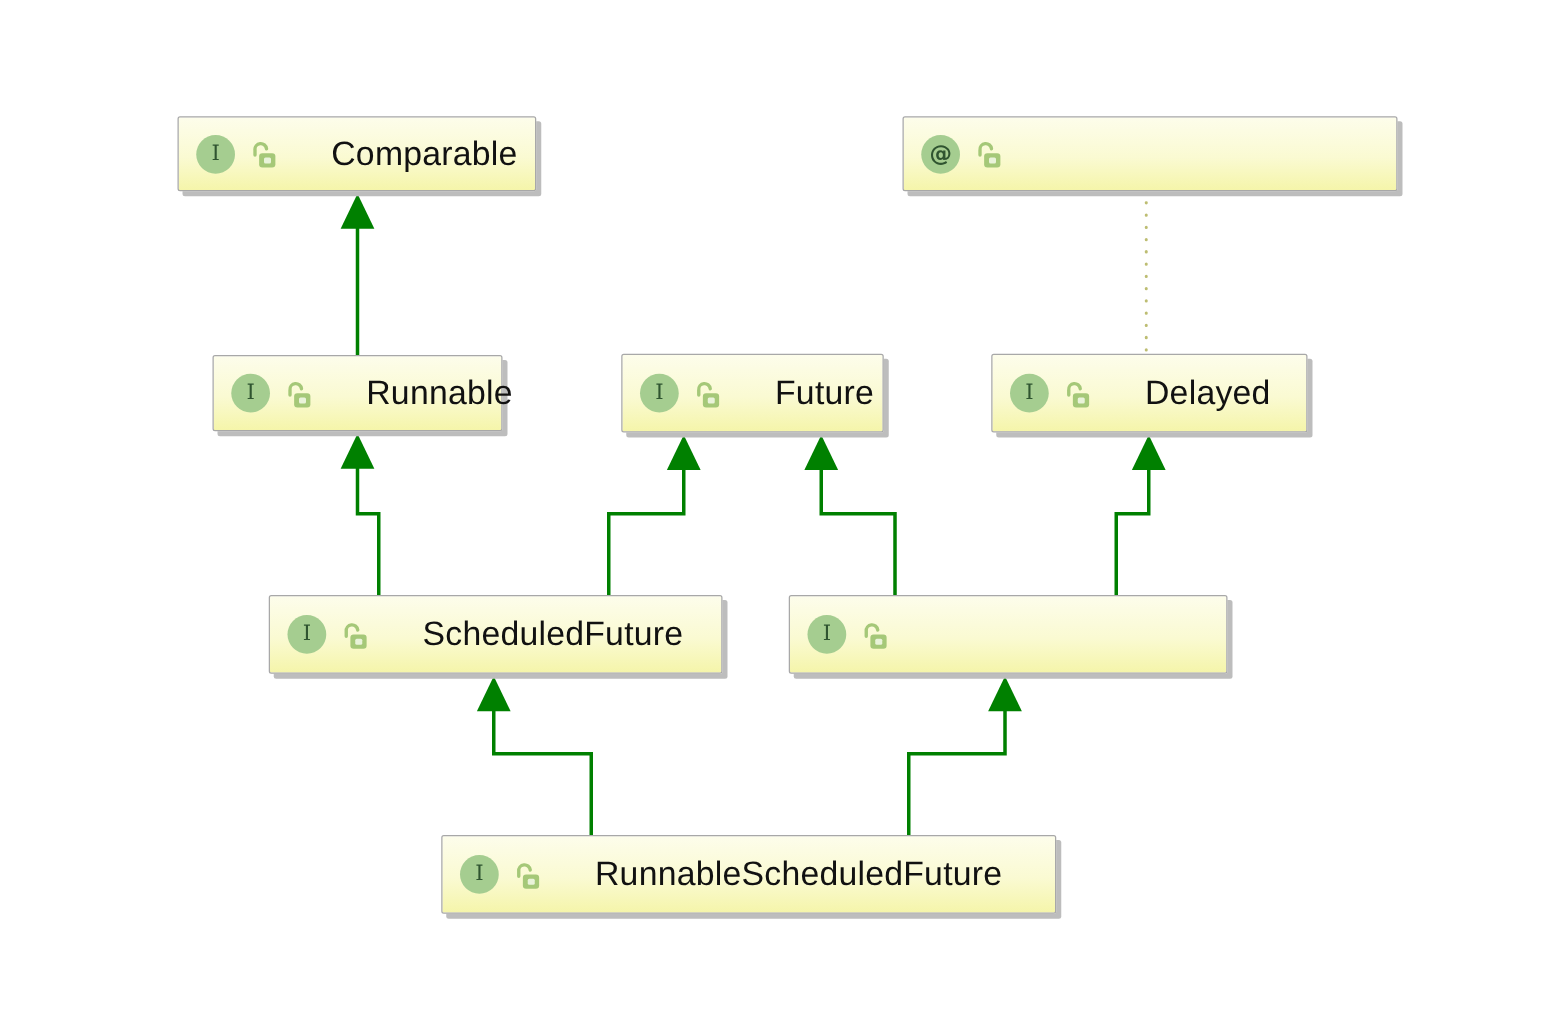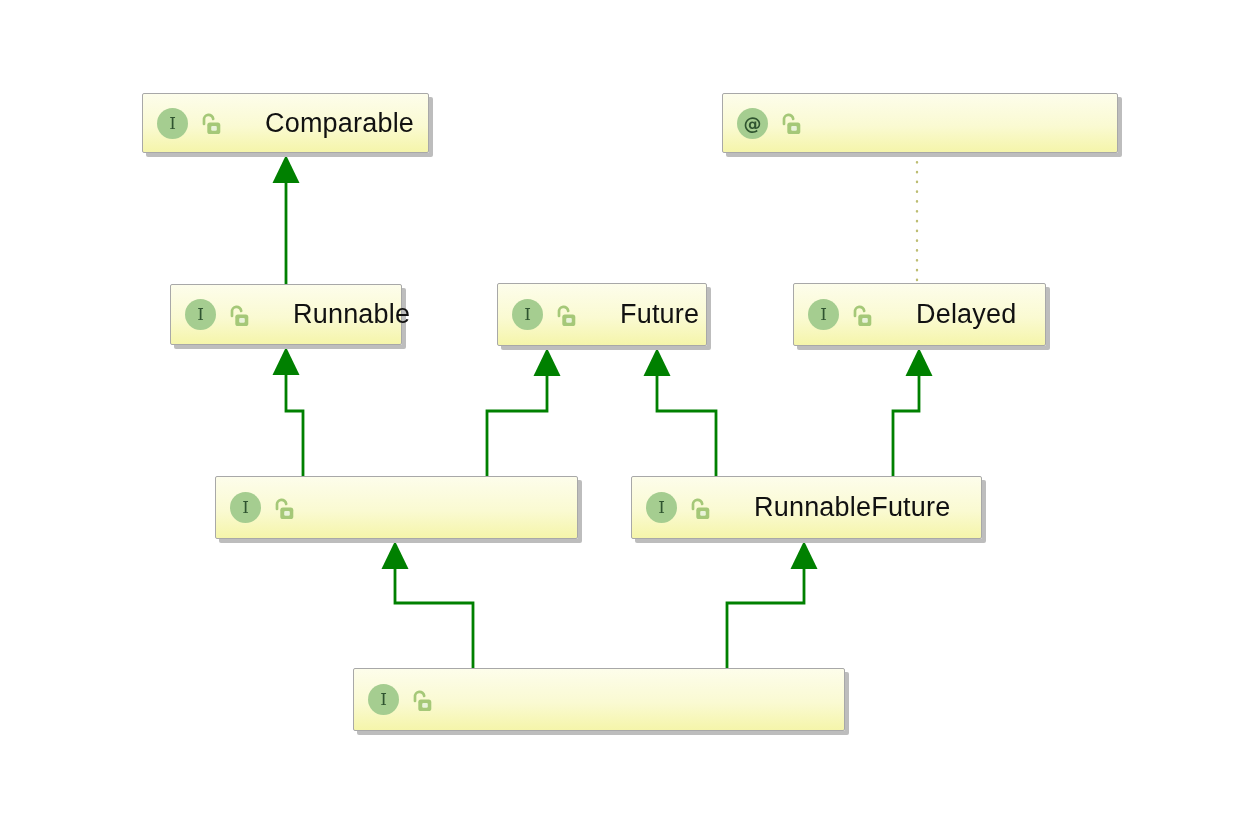--- a/index.html
+++ b/index.html
@@ -150,32 +150,33 @@
           </svg></span>
         <span class="label">Delayed</span>
       </div>
       <div class="node" style="left: 215px; top: 476px; width: 363px; height: 63px;">
         <span class="badge">I</span>
         <span class="lock"><svg viewBox="0 0 23 25" width="23" height="25">
             <path d="M5 12 V8 a4.6 4.6 0 0 1 9.2 -1" stroke="#a5c878" stroke-width="2.7" fill="none" stroke-linecap="round"></path>
             <rect x="8.3" y="10.6" width="13" height="11.4" rx="2.6" fill="#a5c878"></rect>
             <rect x="12.2" y="13.9" width="5.6" height="4.8" rx="1.2" fill="#e9f3da"></rect>
           </svg></span>
+        <span class="label">ScheduledFuture</span>
       </div>
       <div class="node" style="left: 631px; top: 476px; width: 351px; height: 63px;">
         <span class="badge">I</span>
         <span class="lock"><svg viewBox="0 0 23 25" width="23" height="25">
             <path d="M5 12 V8 a4.6 4.6 0 0 1 9.2 -1" stroke="#a5c878" stroke-width="2.7" fill="none" stroke-linecap="round"></path>
             <rect x="8.3" y="10.6" width="13" height="11.4" rx="2.6" fill="#a5c878"></rect>
             <rect x="12.2" y="13.9" width="5.6" height="4.8" rx="1.2" fill="#e9f3da"></rect>
           </svg></span>
-        <span class="label">RunnableFuture</span>
       </div>
       <div class="node" style="left: 353px; top: 668px; width: 492px; height: 63px;">
         <span class="badge">I</span>
         <span class="lock"><svg viewBox="0 0 23 25" width="23" height="25">
             <path d="M5 12 V8 a4.6 4.6 0 0 1 9.2 -1" stroke="#a5c878" stroke-width="2.7" fill="none" stroke-linecap="round"></path>
             <rect x="8.3" y="10.6" width="13" height="11.4" rx="2.6" fill="#a5c878"></rect>
             <rect x="12.2" y="13.9" width="5.6" height="4.8" rx="1.2" fill="#e9f3da"></rect>
           </svg></span>
+        <span class="label">RunnableScheduledFuture</span>
       </div>
     </div>
 </div>
 
 </body></html>

